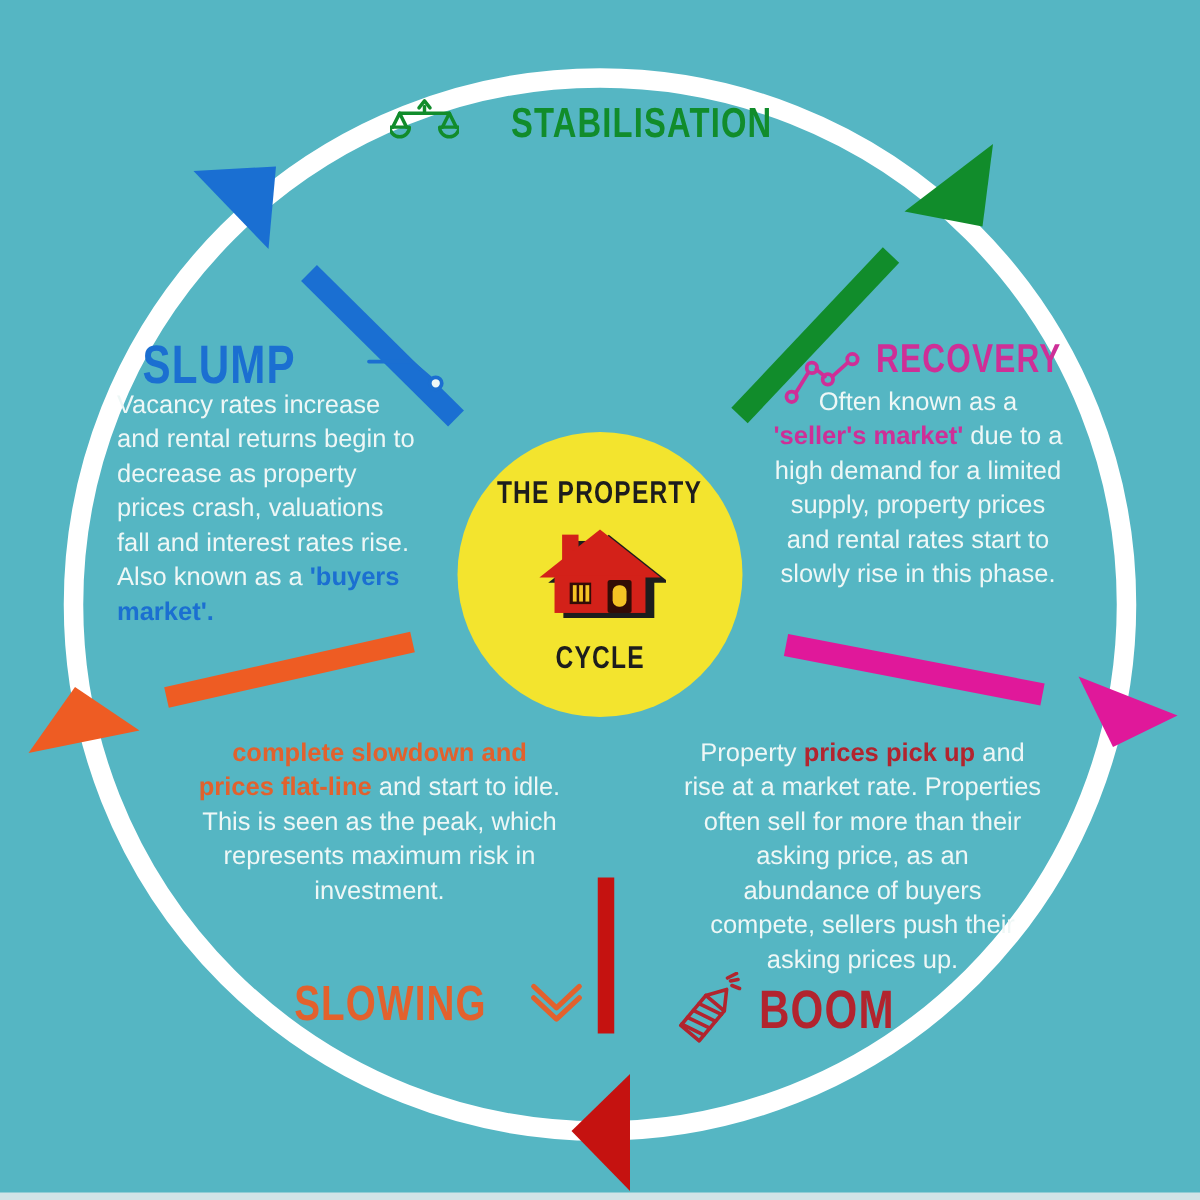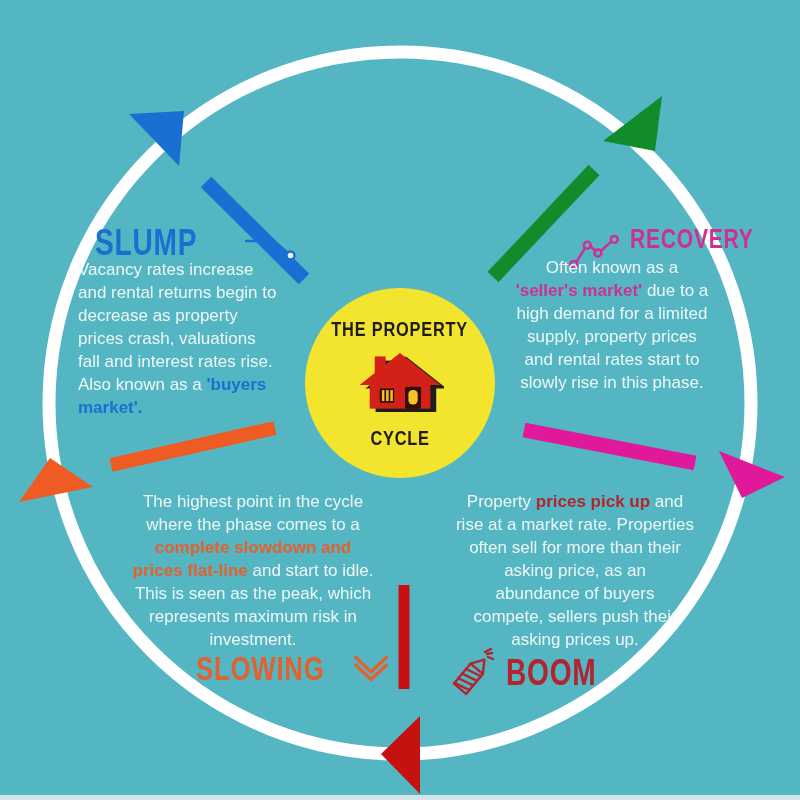--- a/index.html
+++ b/index.html
@@ -14,21 +14,21 @@
   .cond{display:inline-block;transform:scaleX(0.78);transform-origin:center;}
   .cond-l{display:inline-block;transform:scaleX(0.78);transform-origin:left center;}
   .hrow{display:flex;align-items:center;justify-content:center;gap:10px;}
   .icon-stroke{stroke:var(--accent);fill:none;stroke-linecap:round;stroke-linejoin:round;}
 
   
   #sec-stabilisation{left:230px;top:64px;width:340px;text-align:center;}
   #sec-stabilisation .phase-label{font-size:28px;}
   #sec-stabilisation p{margin-top:7px;}
 
-  #rec-head{left:568px;top:224px;display:flex;align-items:flex-start;gap:8px;}
+  #rec-head{left:522px;top:224px;display:flex;align-items:flex-start;gap:8px;}
   #sec-recovery .phase-label{font-size:27px;}
   #sec-recovery-body{left:487px;top:256px;width:250px;text-align:center;}
 
   #slump-head{left:95px;top:222px;display:flex;align-items:flex-start;gap:18px;}
   #sec-slump .phase-label{font-size:36px;}
   #sec-slump-body{left:78px;top:258px;width:250px;text-align:left;}
 
   #sec-slowing-body{left:103px;top:490px;width:300px;text-align:center;}
   #slowing-head{left:149px;top:650px;width:270px;}
   #sec-slowing .phase-label{font-size:33px;}
@@ -73,20 +73,34 @@
       <polygon points="420,716 420,794 381,754" fill="#c51210"></polygon>
     </g>
 
     <g>
       <line x1="111" y1="465" x2="275" y2="428" stroke-width="14" stroke="#ee5c23"></line>
       <polygon points="50,458 93,487 19,502" fill="#ee5c23"></polygon>
     </g>
   </svg>
 
   <div class="phase" id="sec-stabilisation" style="--accent: #118c2b;">
+    <div class="hrow">
+      <svg width="46" height="36" viewBox="0 0 50 38">
+        <g class="icon-stroke" stroke-width="2.5">
+          <path d="M21,8 L25,3 L29,8"></path>
+            <path d="M25,7 V12"></path>
+            <path d="M7,12 H43"></path>
+          <path d="M7,12 L2,22 M7,12 L12,22"></path>
+            <path d="M0,22 A7 7 0 0 0 14 22 Z"></path>
+          <path d="M43,12 L38,22 M43,12 L48,22"></path>
+            <path d="M36,22 A7 7 0 0 0 50 22 Z"></path>
+        </g>
+      </svg>
+      <span class="phase-label cond">STABILISATION</span>
+    </div>
   </div>
 
   <div id="sec-recovery" style="--accent: #ce2f97;">
     <div class="phase hrow" id="rec-head">
       <svg width="54" height="40" viewBox="0 0 56 40" style="margin-top:8px">
         <g class="icon-stroke" stroke-width="2.6">
           <path d="M9,30 L17,17"></path>
             <path d="M23,14 L29,19"></path>
             <path d="M34,19 L44,10"></path>
           <circle cx="6" cy="33" r="3.6"></circle>
@@ -123,23 +137,21 @@
 decrease as property
 prices crash, valuations
 fall and interest rates rise.
 Also known as a </span><span class="hl">'buyers
 market'.</span></p>
     </div>
   </div>
 
   <div id="sec-slowing" style="--accent: #e2612d;">
     <div class="phase" id="sec-slowing-body" style="--accent: #e2612d;">
-      <p><span>The highest point in the cycle
-where the phase comes to a
-</span><span class="hl">complete slowdown and
+      <p><span class="hl">complete slowdown and
 prices flat-line</span><span> and start to idle.
 This is seen as the peak, which
 represents maximum risk in
 investment.</span></p>
     </div>
     <div class="phase hrow" id="slowing-head" style="--accent: #e2612d;">
       <span class="phase-label cond">SLOWING</span>
       <svg width="38" height="32" viewBox="0 0 40 32">
         <g class="icon-stroke" stroke-width="3.6">
           <polyline points="4,4 20,19 36,4"></polyline>

